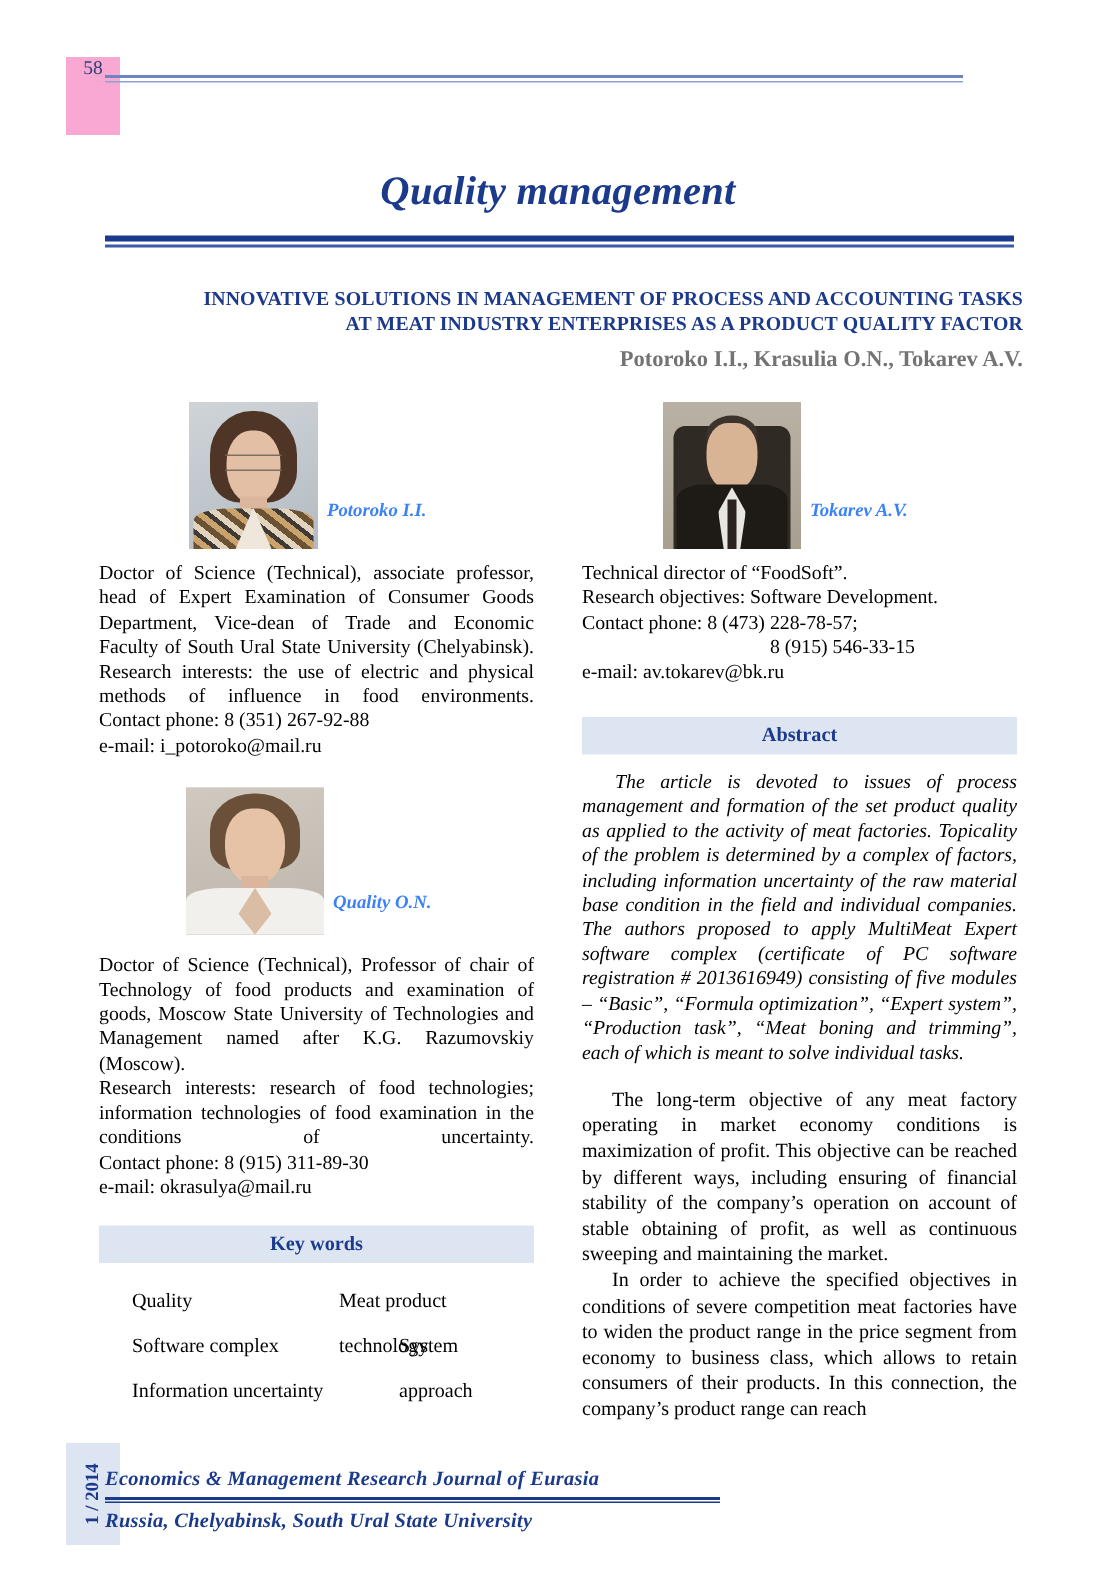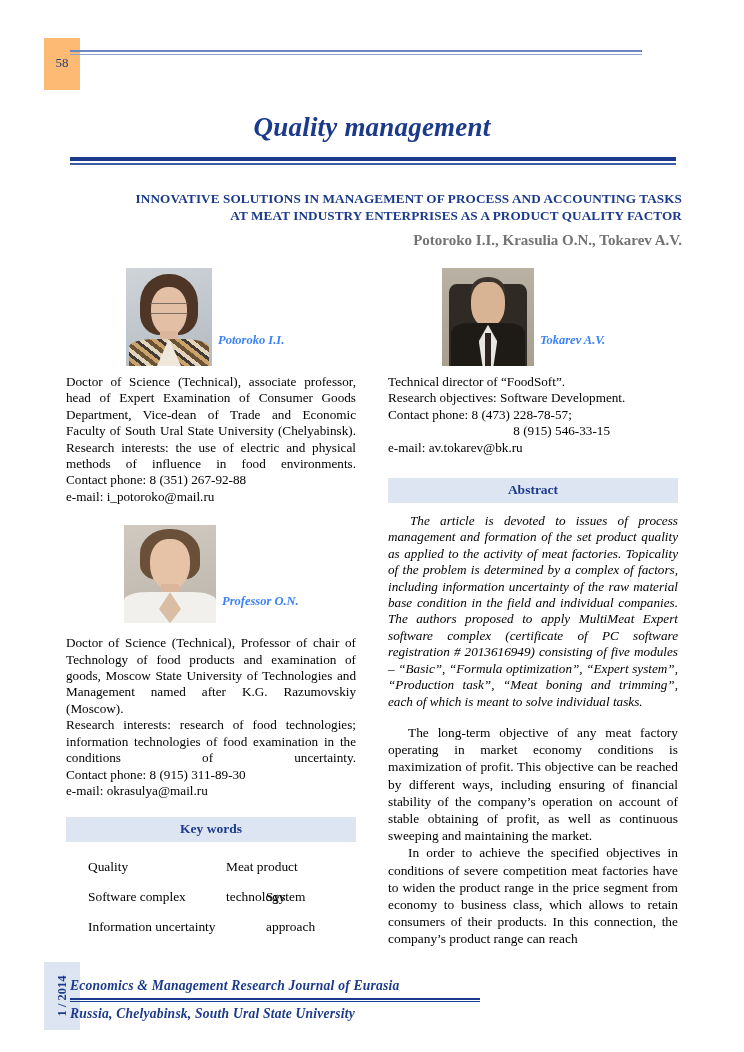--- a/index.html
+++ b/index.html
@@ -16,26 +16,25 @@
     overflow: hidden;
   }
 
   
   .page-badge {
     position: absolute;
     left: 44px;
     top: 38px;
     width: 36px;
     height: 52px;
-    background: #fdba74;
+    background: #f9a8d4;
     color: #2b3f74;
     font-size: 13px;
     text-align: center;
     line-height: 1;
-    padding-top: 18px;
     box-sizing: border-box;
     font-family: "Liberation Serif", serif;
   }
 
   
   .rule-top {
     position: absolute;
     left: 70px;
     top: 50px;
     width: 572px;
@@ -409,21 +408,21 @@
     <div class="photo photo-krasulia">
       <div class="portrait kra">
         <div class="p-bg"></div>
         <div class="hair"></div>
         <div class="face"></div>
         <div class="neck"></div>
         <div class="coat"></div>
         <div class="coat-v"></div>
       </div>
     </div>
-    <div class="photo-caption cap-krasulia">Professor O.N.</div>
+    <div class="photo-caption cap-krasulia">Quality O.N.</div>
   </div>
 
   <div class="bio">
     <p class="j">Doctor of Science (Technical), Professor of chair of Technology of food products and examination of goods, Moscow State University of Technologies and Management named after K.G. Razumovskiy (Moscow).</p>
     <p class="j">Research interests: research of food technologies; information technologies of food examination in the conditions of uncertainty.</p>
     <p class="nj">Contact phone: 8 (915) 311-89-30</p>
     <p class="nj">e-mail: okrasulya@mail.ru</p>
   </div>
 
   <div class="keywords-wrap">

